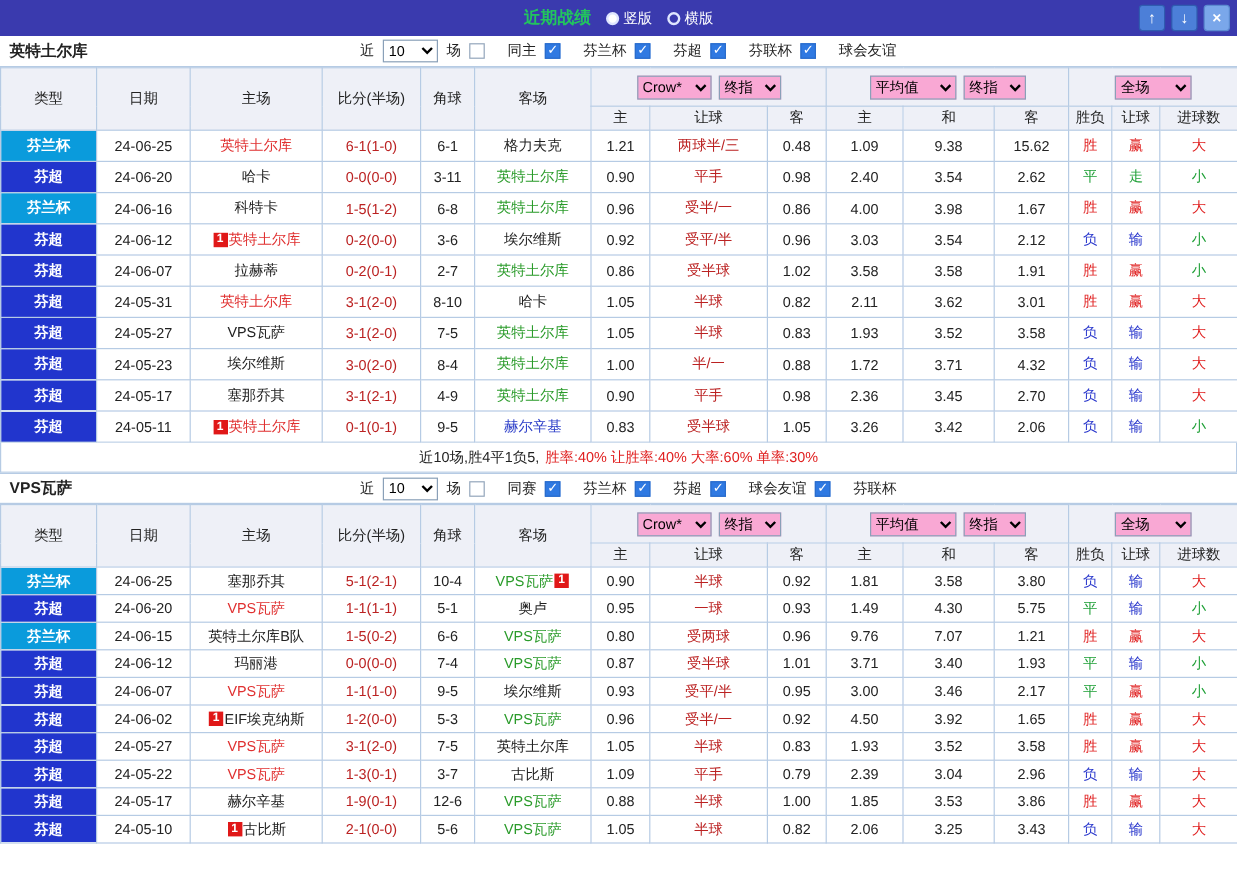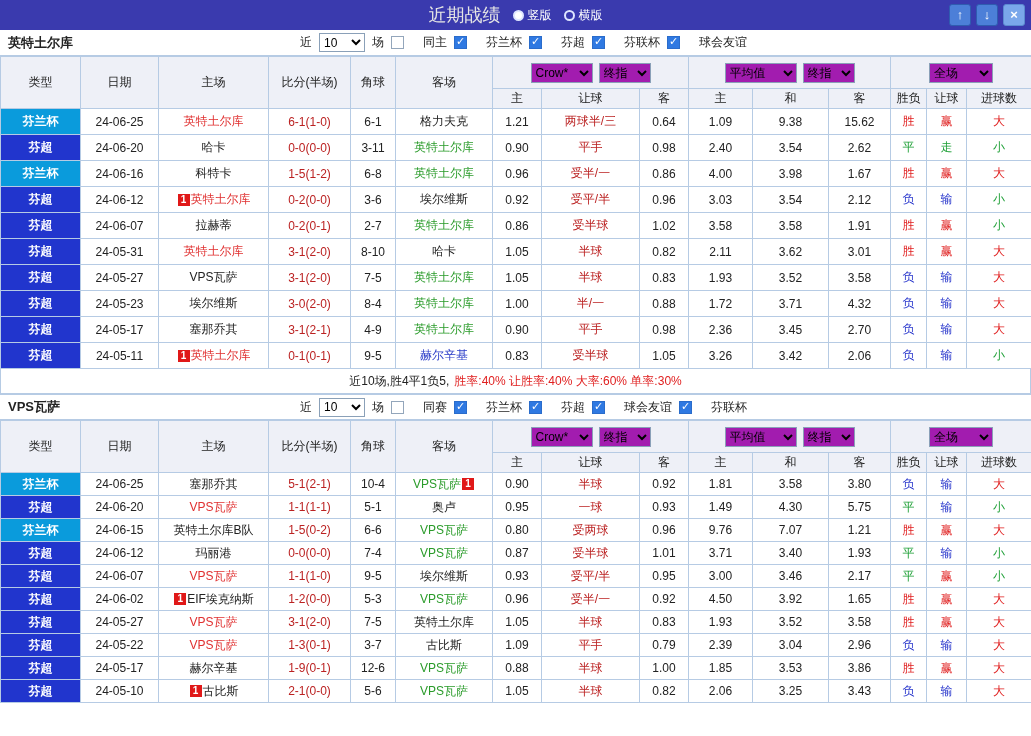--- a/index.html
+++ b/index.html
@@ -2,21 +2,21 @@
 <html style="--topbar-bg: #3a3aae; --btn-blue: #4c7fd8; --btn-light: #7aa7ea; --header-bg: #eef0f7; --grid: #b6cbe4; --league-super: #2135cd; --league-cup: #0a9bdc; --focus-home: #e03030; --focus-away: #2a9b2a; --link-team: #2a3cc8; --score: #bb2222; --handicap: #bb2222; --win: #e02020; --draw: #1fa037; --loss: #2836cc; --summary-red: #e02020;"><head>
 <meta charset="utf-8">
 <style>
   *{margin:0;padding:0;box-sizing:border-box}
   html,body{width:1031px;background:#fff}
   body{height:736px;overflow:hidden;font-family:"Liberation Sans","DejaVu Sans",sans-serif;font-size:12px;color:#222}
 
   
   .topbar{height:30px;background:var(--topbar-bg);position:relative;display:flex;align-items:center;justify-content:flex-end}
   .topbar-center{position:absolute;left:50%;transform:translateX(-50%);display:flex;align-items:center;gap:12px;white-space:nowrap}
-  .topbar .title{color:#e5e5e5;font-weight:normal;font-size:18px}
+  .topbar .title{color:#22c55e;font-weight:bold;font-size:14px}
   .radio-wrap{display:inline-flex;align-items:center;gap:4px;color:#fff;cursor:pointer}
   .radio{width:11px;height:11px;border-radius:50%;border:2px solid #dfe6ff;display:inline-block;background:transparent}
   .radio.sel{background:#fff}
   .topbar-buttons{display:flex;gap:5px;margin-right:6px}
   .tb-btn{width:22px;height:22px;border:1px solid #2f5cb0;border-radius:3px;background:var(--btn-blue);color:#fff;font-size:13px;font-weight:bold;line-height:18px;cursor:pointer;padding:0}
   .tb-btn.close{background:var(--btn-light);border-color:#5b8ad0}
 
   
   .team-row{display:flex;align-items:center;height:26px;background:#fff;border-bottom:1px solid var(--grid)}
   .sec1 .team-row{border-top:1px solid var(--grid)}
@@ -27,21 +27,21 @@
   .cb{width:13px;height:13px;border:1px solid #93a6bb;background:#fff;display:inline-block;position:relative;flex:none}
   .cb.checked{background:#2f79e2;border-color:#2a6ccb}
   .cb.checked::after{content:"✓";position:absolute;left:1px;top:-2px;color:#fff;font-size:11px;font-weight:bold}
 
   
   table.grid{border-collapse:collapse;table-layout:fixed;width:1031px}
   .grid th,.grid td{border:1px solid var(--grid);text-align:center;overflow:hidden;white-space:nowrap;padding:0;font-weight:normal}
   .grid thead th{background:var(--header-bg)}
   .grid tr.h1 th{height:32px}
   .grid tr.h2 th{height:20px}
-  .hgroup select{margin:0 3px;height:20px;font-size:12px;border:1px solid #8aa0b8;background:#a21caf}
+  .hgroup select{margin:0 3px;height:20px;font-size:12px;border:1px solid #8aa0b8;background:#f9a8d4}
   tbody td{height:26px;background:#fff}
   .sec1 tbody td{height:23px}
   td.type{color:#fff;font-weight:bold}
   td.type.lg{background:var(--league-super)}
   td.type.cup{background:var(--league-cup)}
   td.score{color:var(--score)}
   td.line{color:var(--handicap)}
   .tn.focus-home{color:var(--focus-home)}
   .tn.focus-away{color:var(--focus-away)}
   .tn.link{color:var(--link-team);cursor:pointer}
@@ -151,21 +151,21 @@
         <tbody>
           <tr>
             <td class="type cup">芬兰杯</td>
             <td class="date">24-06-25</td>
             <td class="teamcell"><span class="tn focus-home">英特土尔库</span></td>
             <td class="score">6-1(1-0)</td>
             <td class="corner">6-1</td>
             <td class="teamcell"><span class="tn plain">格力夫克</span></td>
             <td class="num">1.21</td>
             <td class="line">两球半/三</td>
-            <td class="num">0.64</td>
+            <td class="num">0.48</td>
             <td class="num">1.09</td>
             <td class="num">9.38</td>
             <td class="num">15.62</td>
             <td class="res w">胜</td>
             <td class="res w">赢</td>
             <td class="res w">大</td>
           </tr>
           <tr>
             <td class="type lg">芬超</td>
             <td class="date">24-06-20</td>

